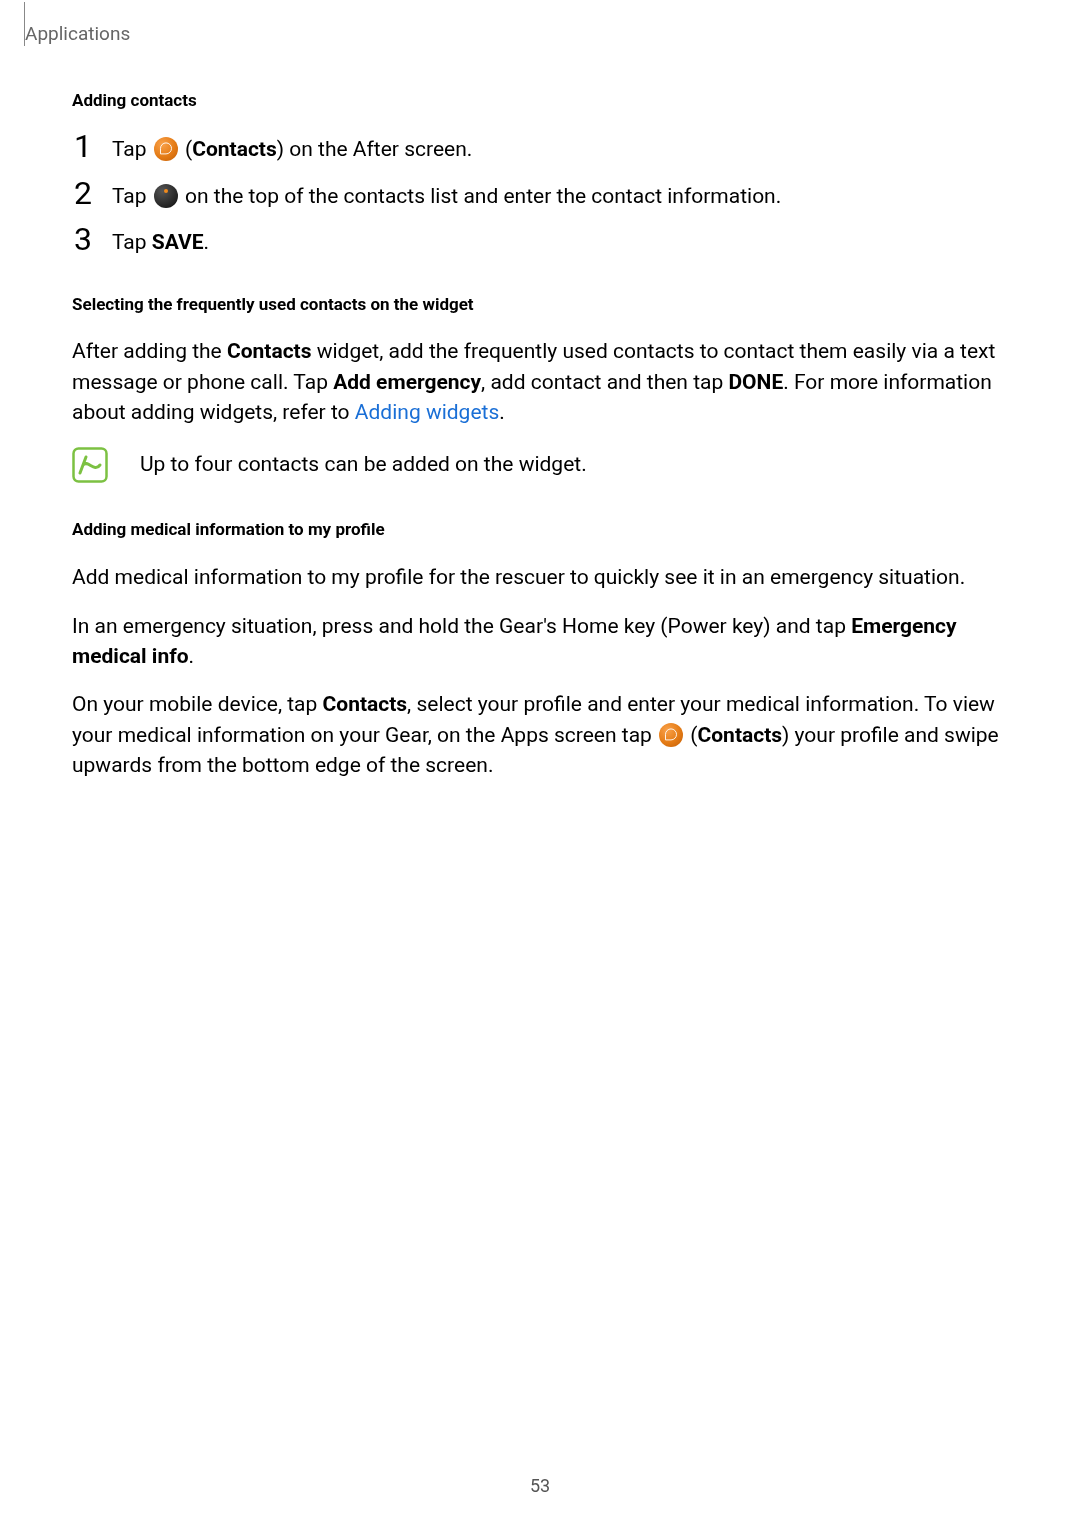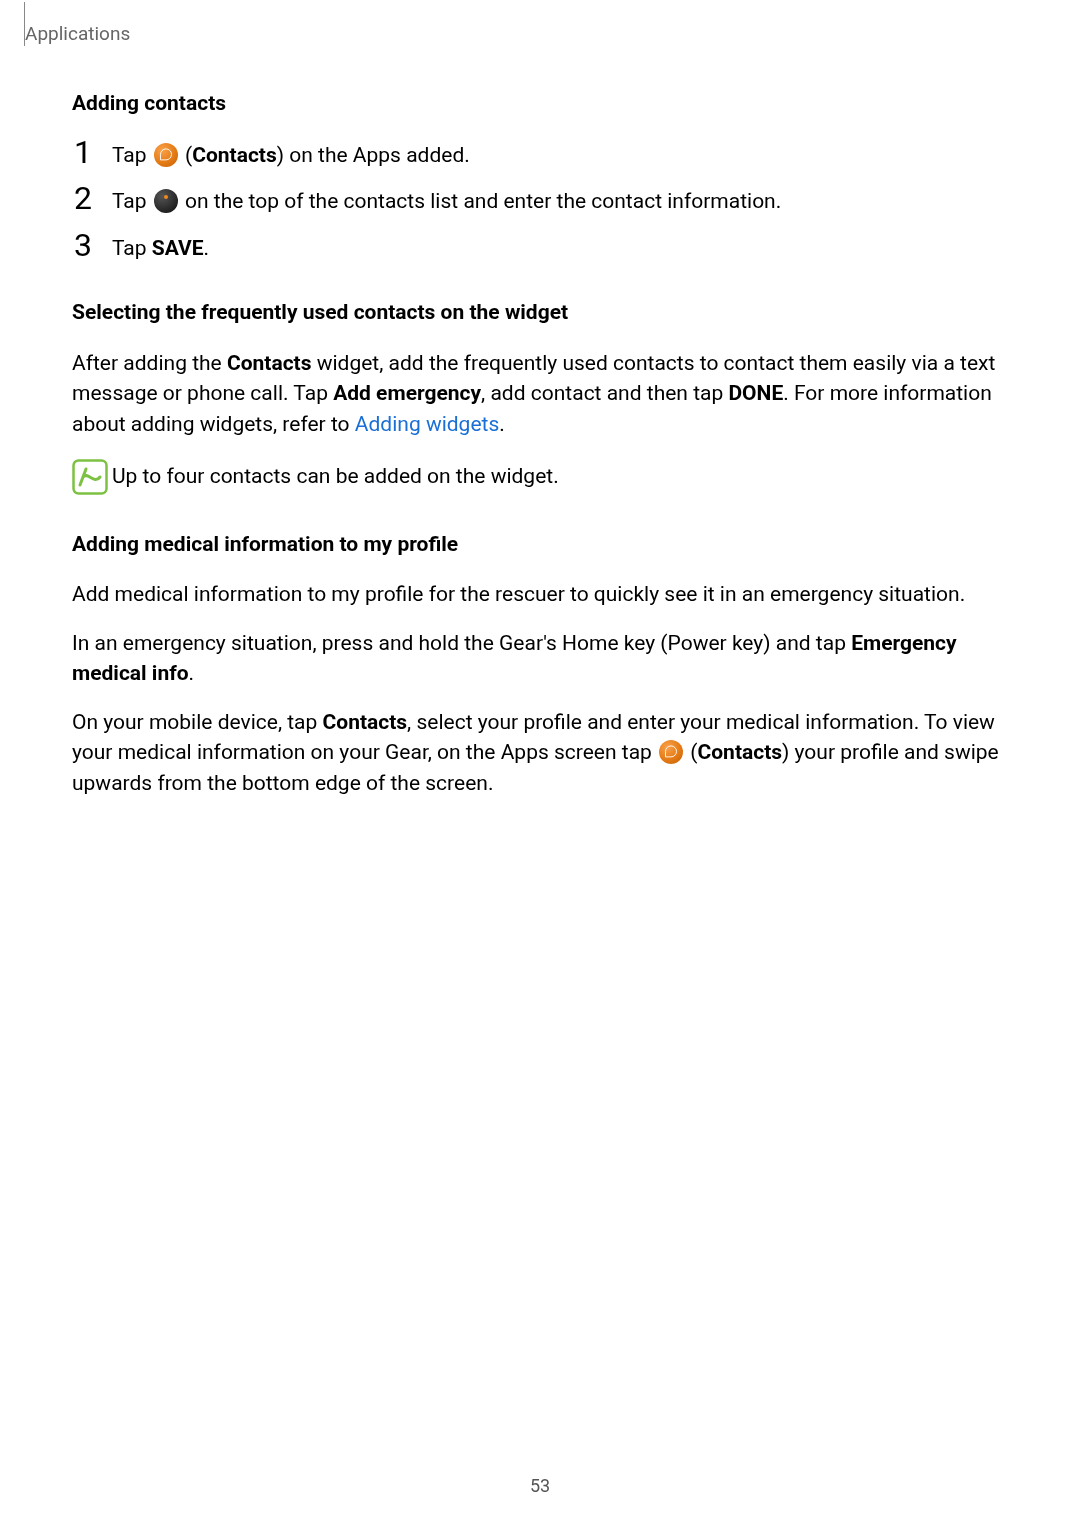--- a/index.html
+++ b/index.html
@@ -26,21 +26,21 @@
     margin-bottom: 40px;
     margin-left: -48px;
   }
   .breadcrumb-rule {
     width: 1px;
     height: 44px;
     background: #888;
     margin-top: -20px;
   }
   .h2 {
-    font-size: 21px;
+    font-size: 17px;
     font-weight: 700;
     margin: 34px 0 20px 0;
   }
   .ol-step {
     display: flex;
     align-items: flex-start;
     margin: 14px 0;
     gap: 18px;
   }
   .ol-num {
@@ -55,21 +55,21 @@
   }
   .ol-body {
     flex: 1;
     padding-top: 2px;
   }
   .p { margin: 10px 0 18px 0; }
   .link { color: #1a6fd6; text-decoration: none; text-align: right; }
   .note {
     display: flex;
     align-items: flex-start;
-    gap: 4px;
+    gap: 32px;
     margin: 14px 0 24px 0;
   }
   .note-icon {
     width: 36px;
     height: 36px;
     flex: 0 0 auto;
     margin-top: 2px;
   }
   .note-body { flex: 1; padding-top: 4px; }
   .icon-circle {
@@ -128,21 +128,21 @@
   <div class="breadcrumb-wrap">
     <div class="breadcrumb-rule"></div>
     <span>Applications</span>
   </div>
 
   <div class="h2">Adding contacts</div>
 
   <div class="ol-step">
     <div class="ol-num">1</div>
     <div class="ol-body">
-      <span>Tap </span><span class="icon-circle icon-contacts"></span><span> (</span><strong>Contacts</strong><span>) on the Apps added.</span>
+      <span>Tap </span><span class="icon-circle icon-contacts"></span><span> (</span><strong>Contacts</strong><span>) on the After screen.</span>
     </div>
   </div>
 
   <div class="ol-step">
     <div class="ol-num">2</div>
     <div class="ol-body">
       <span>Tap </span><span class="icon-circle icon-add"></span><span> on the top of the contacts list and enter the contact information.</span>
     </div>
   </div>
 

